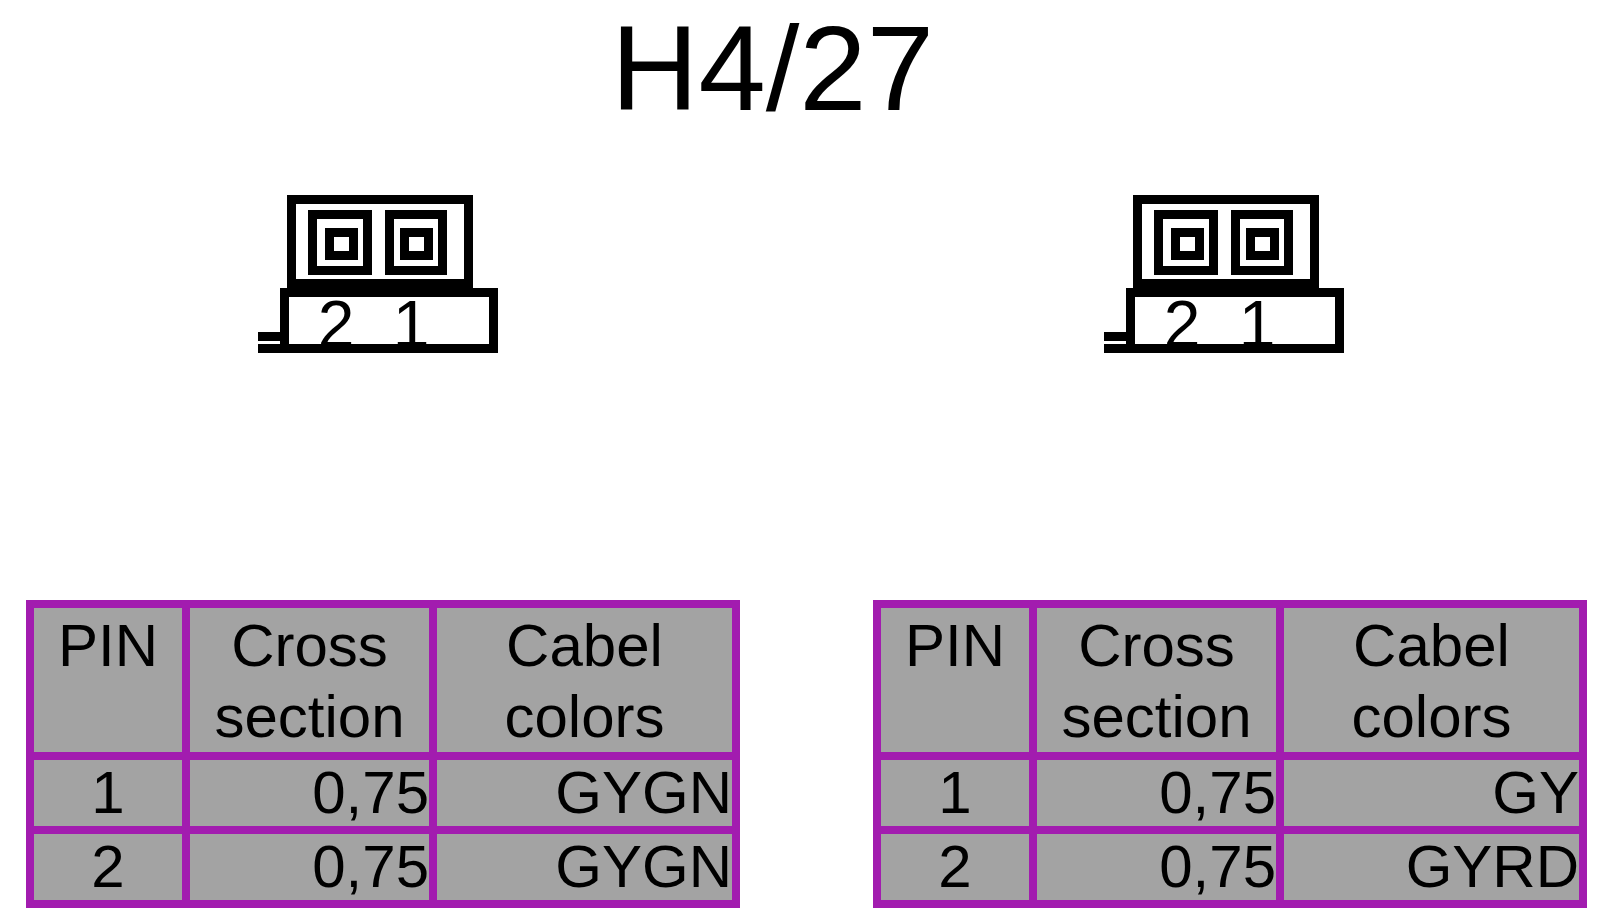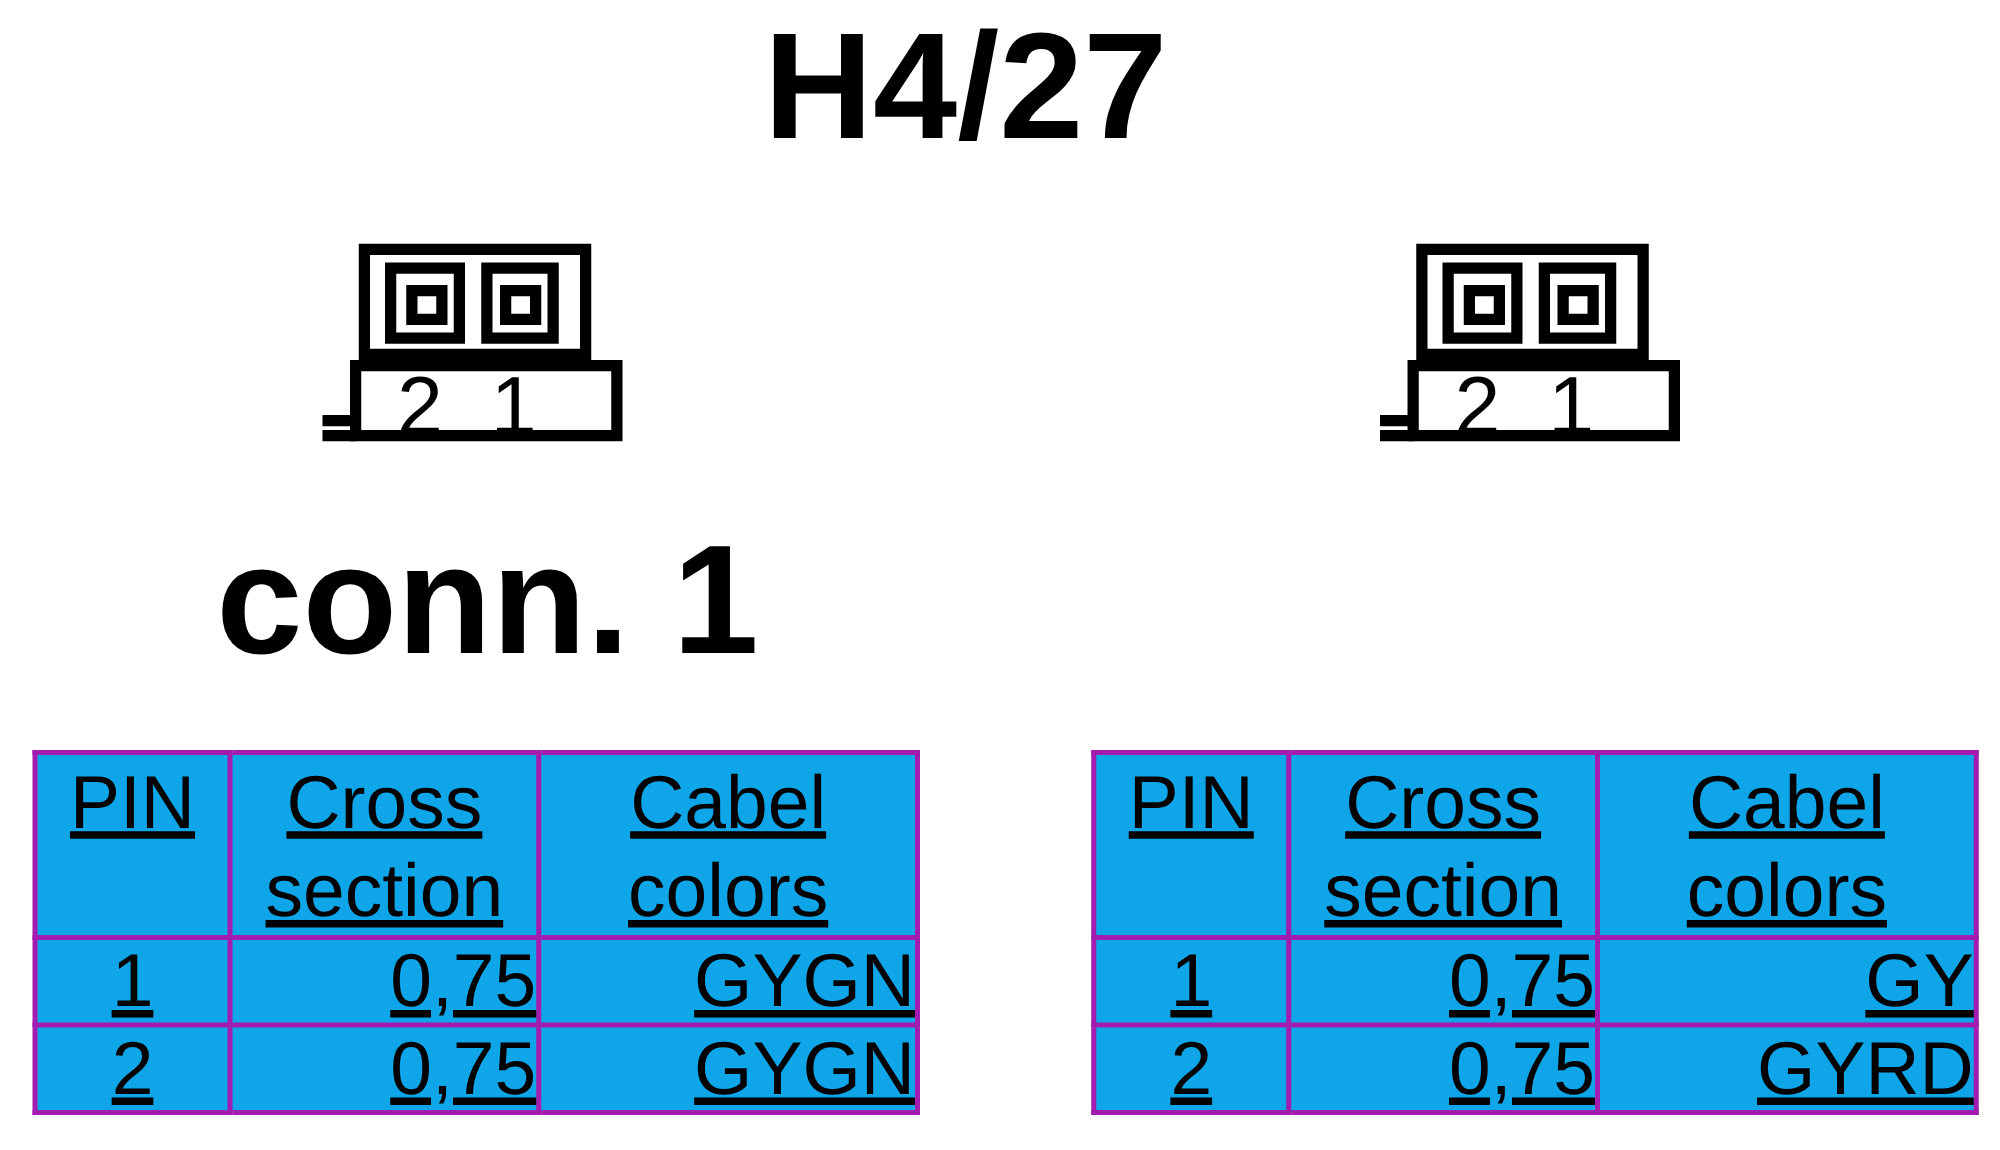--- a/index.html
+++ b/index.html
@@ -1,21 +1,21 @@
 <!DOCTYPE html>
 <html><head>
 <meta charset="utf-8">
 <style>
   html,body{margin:0;padding:0;background:#ffffff;}
   body{font-family:"Liberation Sans", sans-serif; -webkit-font-smoothing:antialiased;}
   .canvas{position:relative;width:1600px;height:920px;background:#ffffff;overflow:hidden;color:#000;}
 
   .title{
     position:absolute; top:8px; left:0; width:1545px;
-    text-align:center; font-size:121px; font-weight:bold;
+    text-align:center; font-size:121px; font-weight:normal;
     line-height:121px; letter-spacing:0; white-space:nowrap;
   }
 
   .conn-drawing{position:absolute; top:190px; width:250px; height:170px;}
   #draw1{left:255px;}
   #draw2{left:1101px;}
   .conn-drawing .stroke{fill:none;stroke:#000;stroke-width:9;}
   .conn-drawing .solid{fill:#000;stroke:none;}
   .conn-drawing text{
     font-family:"Liberation Sans", sans-serif;
@@ -30,21 +30,21 @@
   #connlabel1{left:130px;}
   #connlabel2{left:978px;}
 
   table.pin-table{
     position:absolute; top:600px; width:706px;
     border-collapse:collapse; table-layout:fixed;
     font-size:60px; color:#000;
   }
   #table1{left:26px;}
   #table2{left:873px;}
-  .pin-table th, .pin-table td{border:4px solid #a21caf; background:#0ea5e9;text-decoration:underline;}
+  .pin-table th, .pin-table td{border:8px solid #a21caf; background:#a3a3a3;}
   .pin-table th{
     font-weight:normal; vertical-align:top; text-align:center;
     line-height:71px; padding:2px 6px 0 6px; height:140px;
   }
   .pin-table td{vertical-align:middle; line-height:60px; height:66px; padding:0;}
   .pin-table td.c-pin{text-align:center;}
   .pin-table td.c-cs, .pin-table td.c-cc{text-align:right; padding-left:14px;}
   .col-pin{width:156px;} .col-cs{width:247px;} .col-cc{width:303px;}
 </style>
 </head>
@@ -73,21 +73,20 @@
     <rect class="stroke" x="74.5" y="42.5" width="24" height="23"></rect>
     <rect class="stroke" x="134.5" y="24.5" width="53" height="56"></rect>
     <rect class="stroke" x="149.5" y="42.5" width="24" height="23"></rect>
     <rect class="stroke" x="29.5" y="102.5" width="209" height="56"></rect>
     <rect class="solid" x="3" y="142" width="27" height="9"></rect>
     <rect class="solid" x="3" y="154" width="27" height="9"></rect>
     <text x="81" y="157">2</text>
     <text x="156" y="157">1</text>
   </svg>
 
-  <div id="connlabel1" class="conn-label">conn. 1</div>
 
   <table id="table1" class="pin-table">
     <colgroup>
       <col class="col-pin">
         <col class="col-cs">
         <col class="col-cc">
     </colgroup>
     <thead>
       <tr>
         <th>PIN</th>

